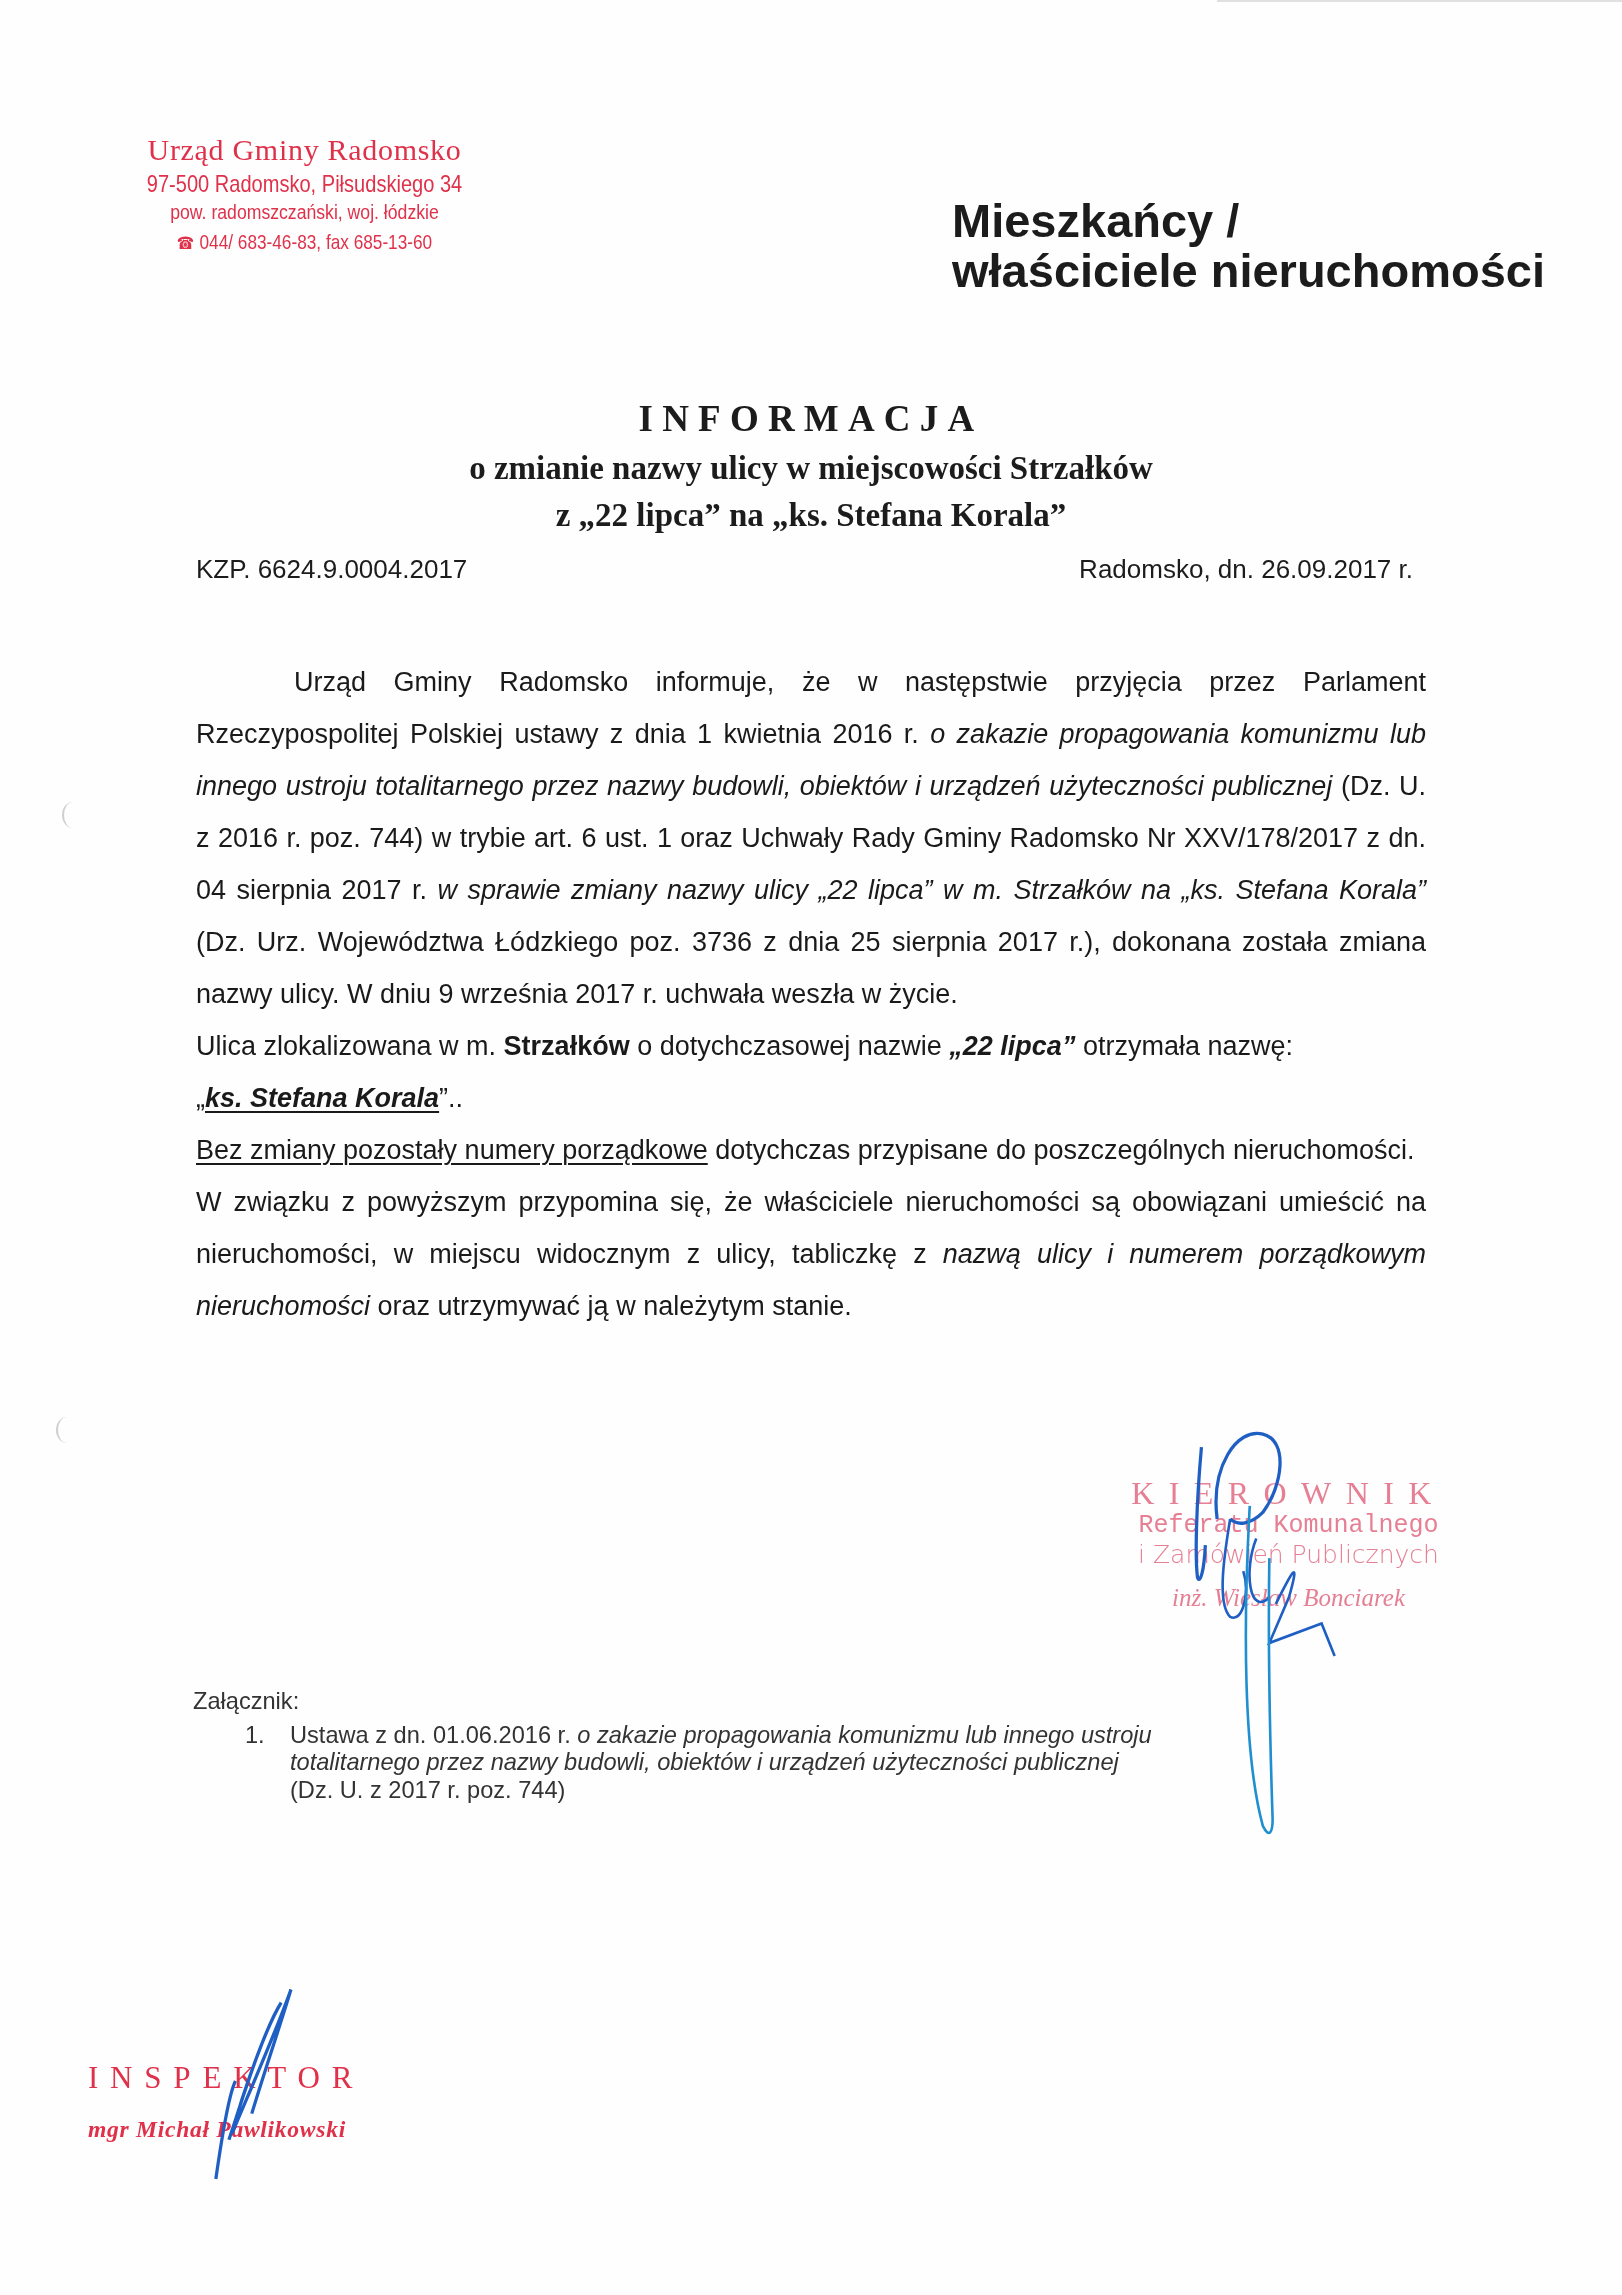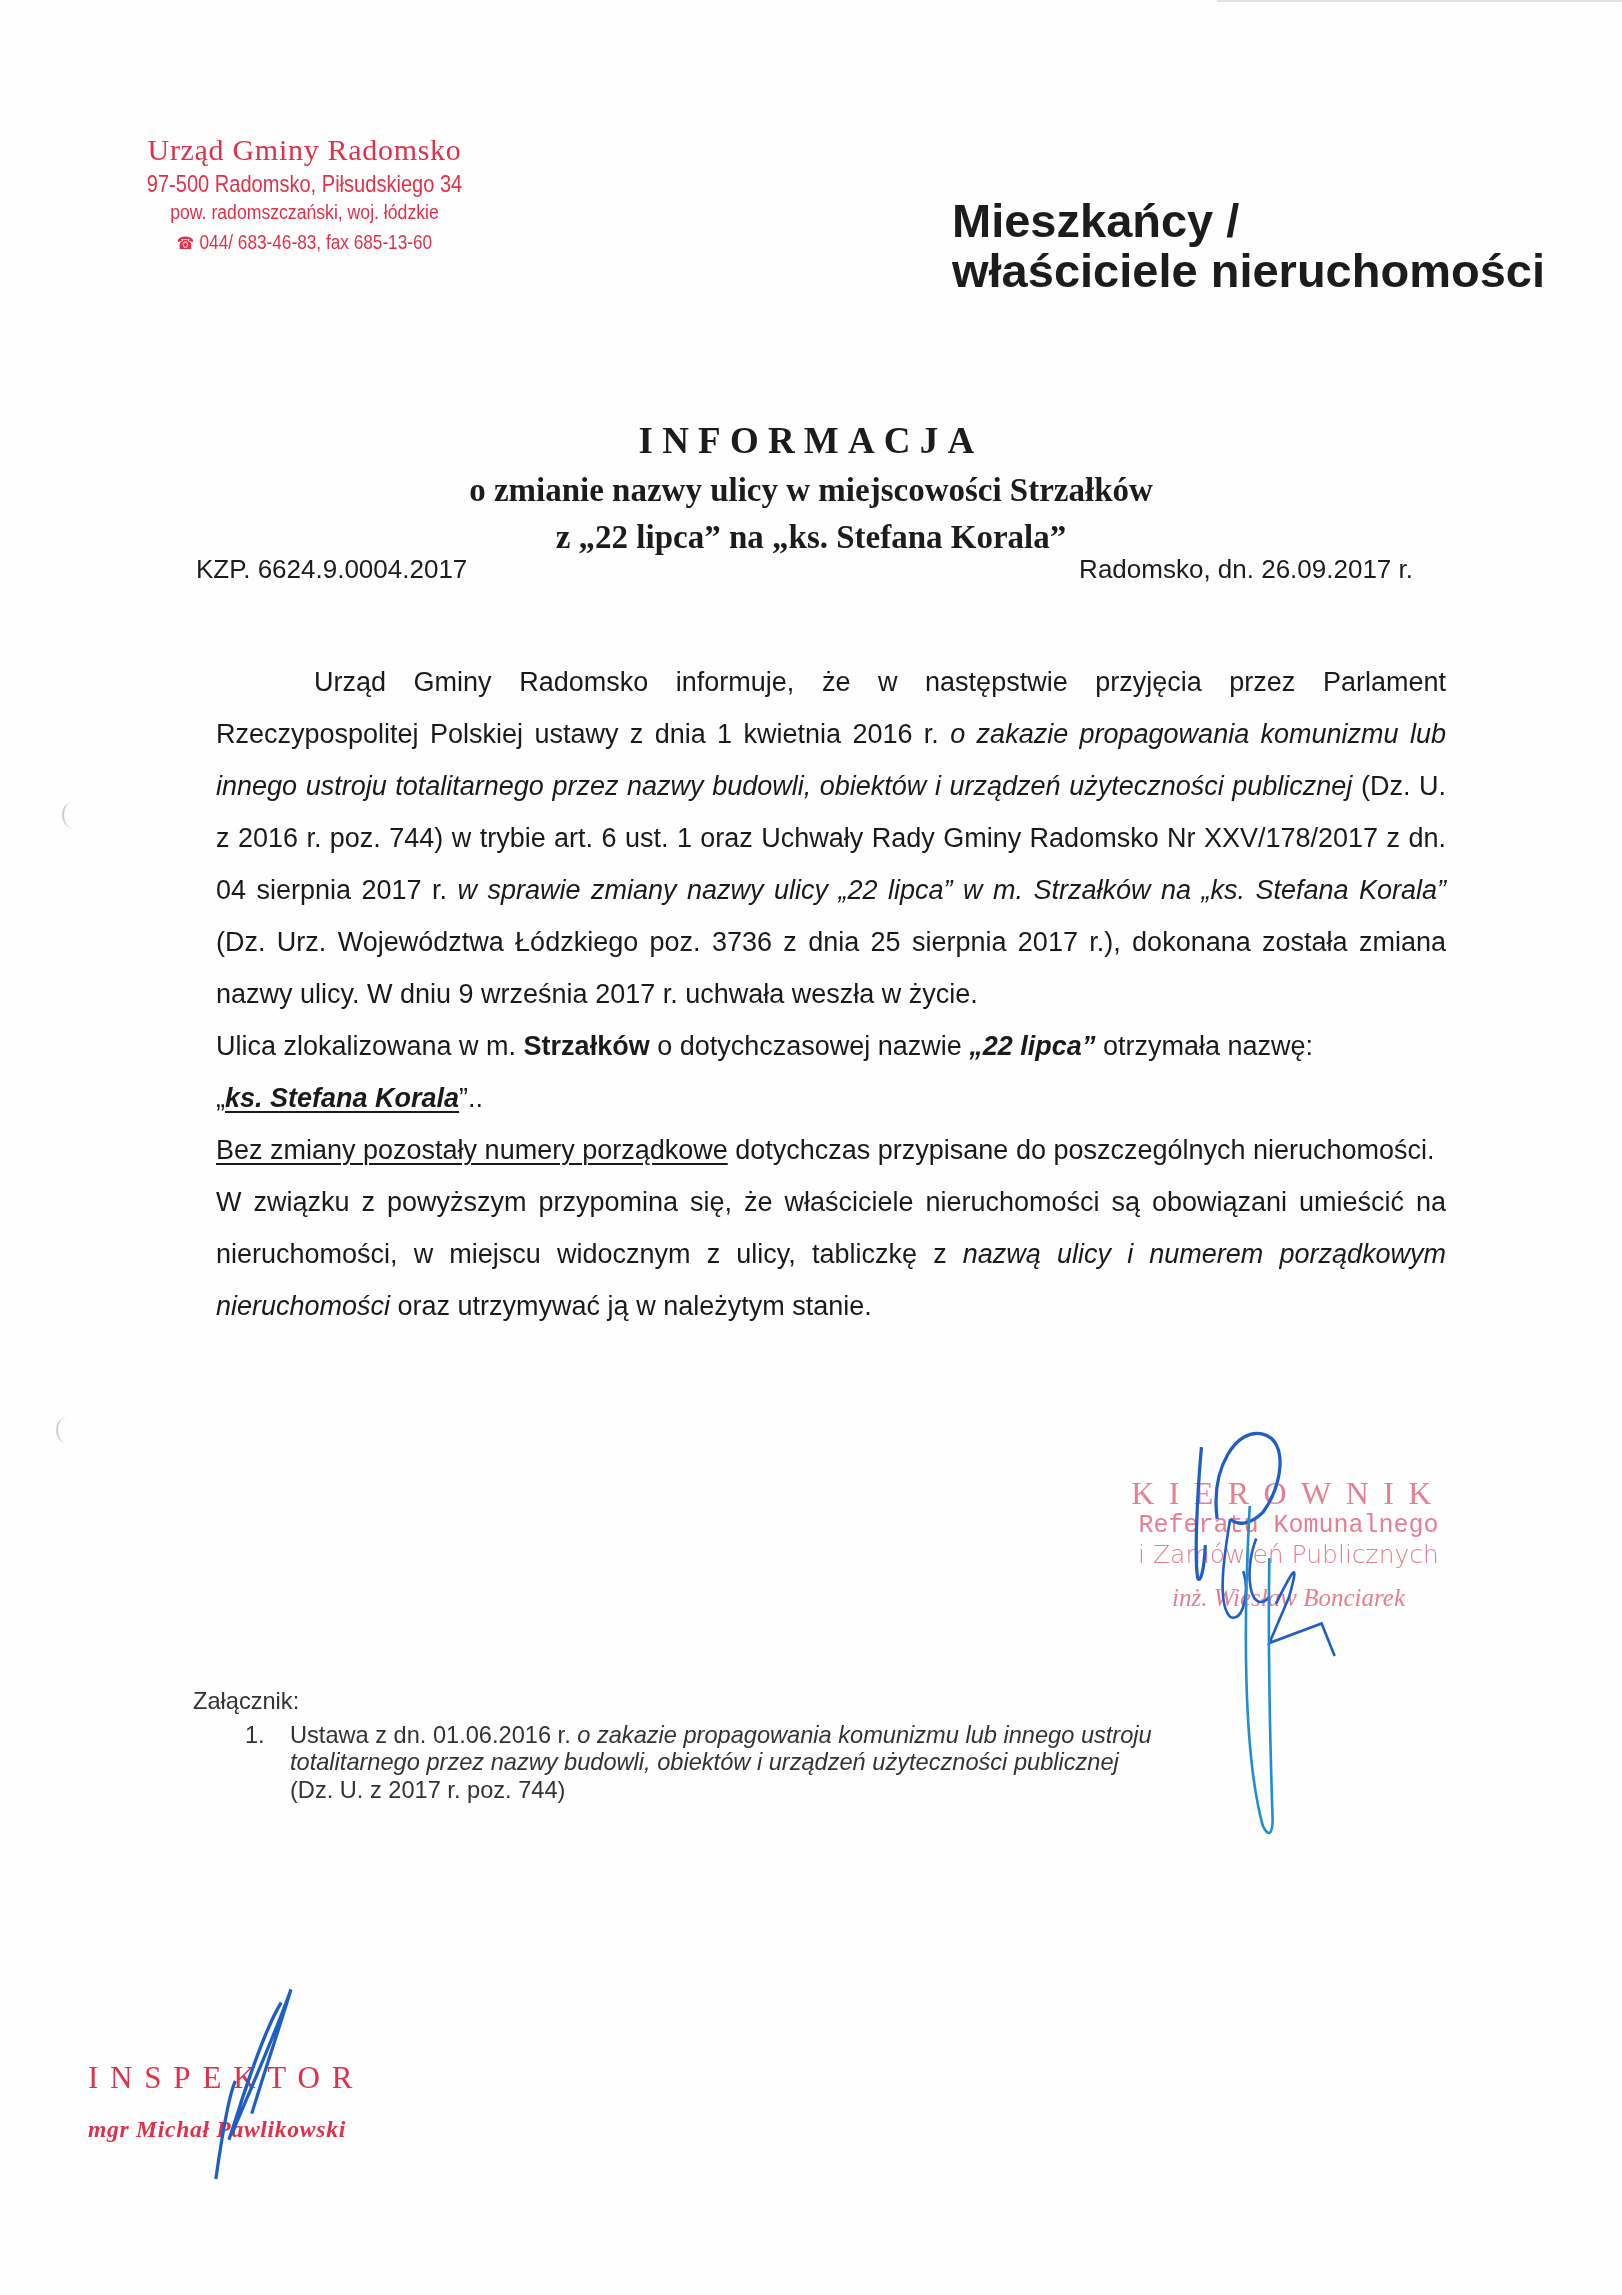--- a/index.html
+++ b/index.html
@@ -12,30 +12,30 @@
   .stamp .l1 { font-size: 30px; letter-spacing: 0.7px; line-height: 38px; font-family: "Liberation Serif", serif; }
   .stamp .l2 { font-size: 23.6px; line-height: 30px; font-family: "Liberation Sans", sans-serif; transform: scaleX(0.85); }
   .stamp .l3 { font-size: 19.6px; line-height: 27.5px; font-family: "Liberation Sans", sans-serif; transform: scaleX(0.9); }
   .stamp .l4 { font-size: 21px; line-height: 29px; font-family: "Liberation Sans", sans-serif; transform: scaleX(0.82); }
   .stamp .phone-icon { font-size: 17px; margin-right: 6.5px; }
 
   
   .recipient { position: absolute; left: 952px; top: 196px; font-family: "Liberation Sans", sans-serif; font-weight: bold; font-size: 47px; line-height: 50px; color: #1c1c1c; }
 
   
-  .title-block { position: absolute; left: 0; width: 1622px; top: 393px; text-align: center; font-family: "Liberation Serif", serif; font-weight: bold; color: #1c1c1c; margin-top: 22px; }
+  .title-block { position: absolute; left: 0; width: 1622px; top: 393px; text-align: center; font-family: "Liberation Serif", serif; font-weight: bold; color: #1c1c1c; }
   .title-main { font-size: 37px; letter-spacing: 9.2px; line-height: 52px; }
   .title-sub { font-size: 33px; line-height: 47px; }
 
   
   .refline { position: absolute; left: 196px; top: 554px; width: 1217px; font-family: "Liberation Sans", sans-serif; font-size: 26px; color: #1c1c1c; }
   .refline .date { position: absolute; right: 0; top: 0; }
 
   
-  .body-text { position: absolute; left: 196px; top: 656px; width: 1230px; font-family: "Liberation Sans", sans-serif; font-size: 27px; line-height: 52px; color: #1a1a1a; text-align: justify; margin-left: 20px; }
+  .body-text { position: absolute; left: 196px; top: 656px; width: 1230px; font-family: "Liberation Sans", sans-serif; font-size: 27px; line-height: 52px; color: #1a1a1a; text-align: justify; }
   .body-text p { margin: 0; }
   .indent { text-indent: 98px; }
   .body-text i { font-style: italic; }
   .u { text-decoration: underline; text-underline-offset: 3.9px; text-decoration-thickness: 2px; }
   .no-justify { text-align: left; }
 
   
   .stamp2 { position: absolute; left: 1112px; top: 1476px; width: 353px; text-align: center; color: #e67f93; font-family: "DejaVu Serif", serif; }
   .stamp2 .k1 { font-size: 32px; letter-spacing: 14.4px; line-height: 35px; font-family: "Liberation Serif", serif; }
   .stamp2 .k2 { font-size: 25px; line-height: 29px; font-family: Liberation Mono, monospace; font-weight: 300; }

